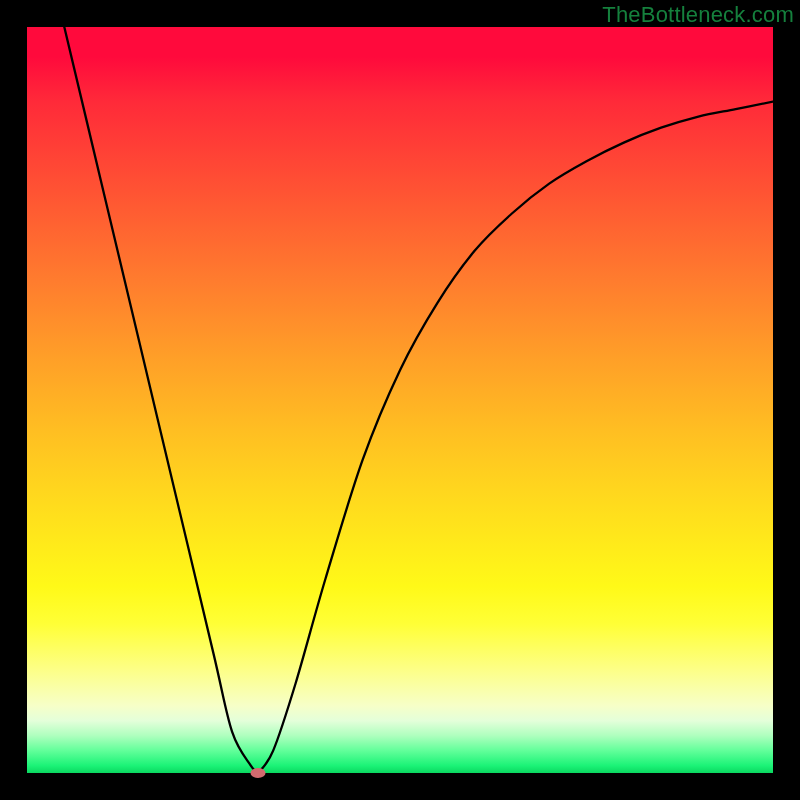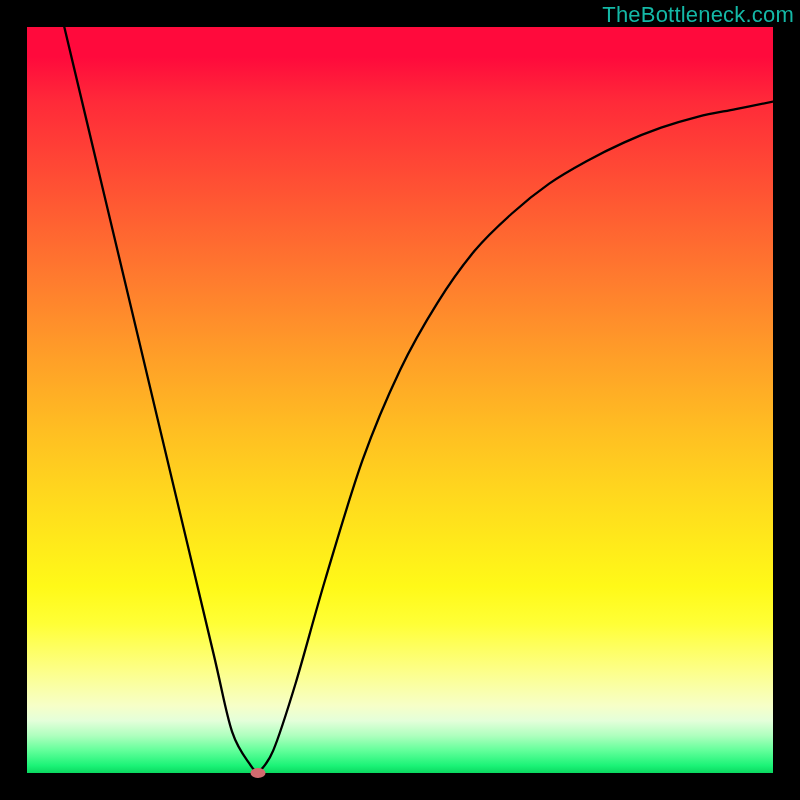--- a/index.html
+++ b/index.html
@@ -52,21 +52,21 @@
     left: 0;
     top: 0;
     width: 746px;
     height: 746px;
     pointer-events: none;
   }
   .watermark {
     position: absolute;
     top: 2px;
     right: 6px;
-    color: #14b8a6;
+    color: #15803d;
     font-size: 22px;
     font-weight: 500;
     letter-spacing: 0.2px;
     font-family: Arial, Helvetica, sans-serif;
   }
   .minpoint {
     position: absolute;
     width: 15px;
     height: 10px;
     border-radius: 50%;

